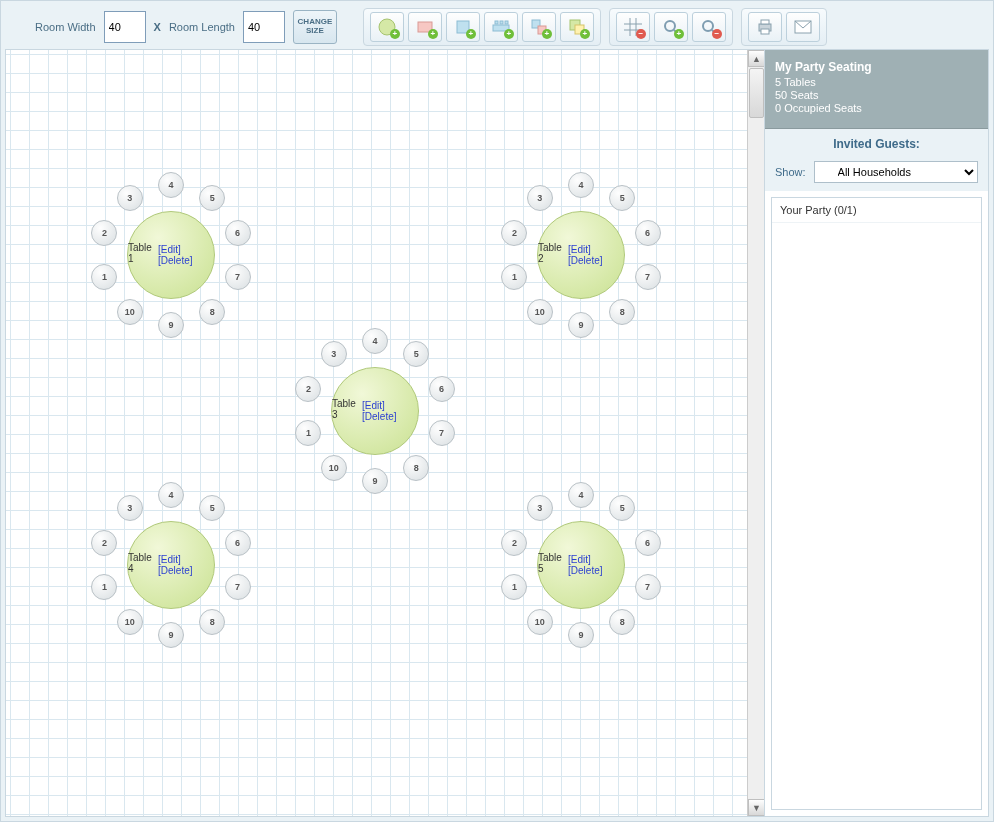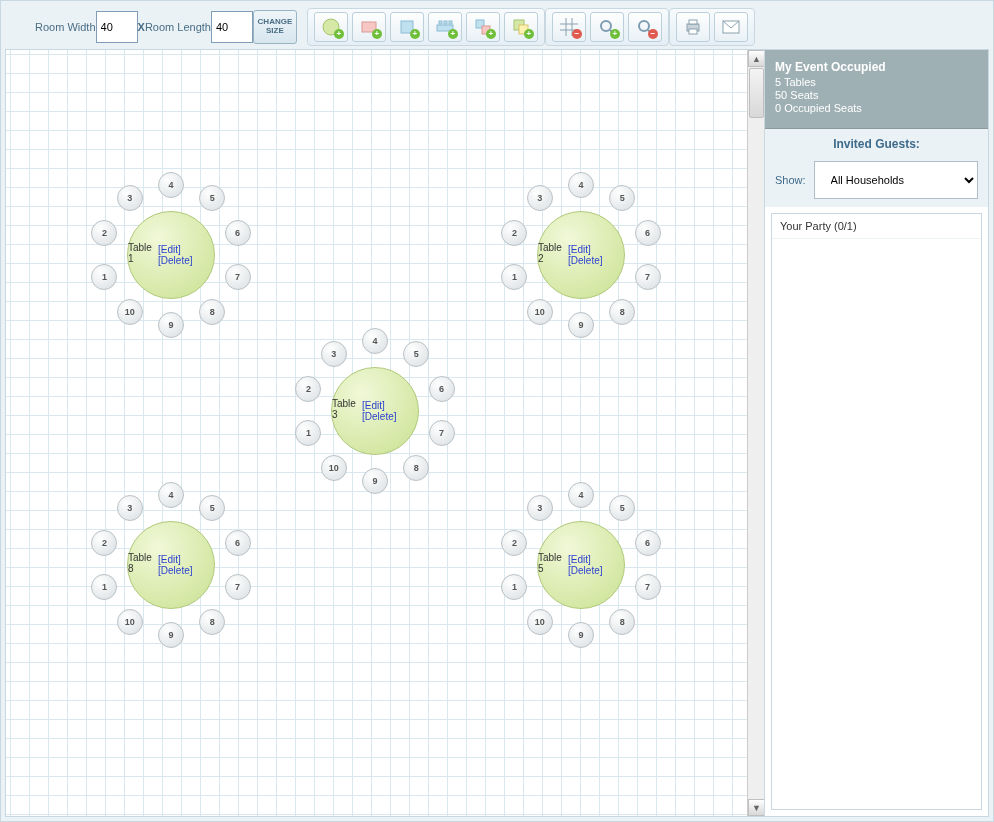--- a/index.html
+++ b/index.html
@@ -17,21 +17,21 @@
     background: #eaf2f6;
     display: flex;
     flex-direction: column;
     padding: 4px;
   }
   
   .toolbar {
     height: 44px;
     display: flex;
     align-items: center;
-    gap: 0;
+    gap: 8px;
     padding: 4px 30px 4px 30px;
   }
   .room-label { color: #4a6e85; }
   .room-input {
     width: 42px;
     height: 20px;
     border: 1px solid #7f9db9;
     background: #fff;
     padding: 15px 4px;
     font-size: 11px;
@@ -185,25 +185,25 @@
   }
   .show-row {
     background:#eaf2f6;
     display:flex; align-items:center;
     padding:4px 10px 8px;
     gap:8px;
   }
   .show-row .label { color:#3f6b8a; font-weight:normal; }
   .show-row select {
     flex:1;
-    height:38px;
+    height:22px;
     border:1px solid #aebfca;
     background:#fff;
     font-size:11px;
-    padding:2px 12px;
+    padding:2px 19px;
   }
   .guest-list {
     flex:1;
     background:#fff;
     margin:6px;
     border:1px solid #c9d7e0;
     overflow:auto;
   }
   .guest-list .item {
     padding:6px 8px;
@@ -365,21 +365,21 @@
             <div class="seat" style="left: 72px; top: 2px;">4</div>
             <div class="seat" style="left: 113.145px; top: 15.3688px;">5</div>
             <div class="seat" style="left: 138.574px; top: 50.3688px;">6</div>
             <div class="seat" style="left: 138.574px; top: 93.6312px;">7</div>
             <div class="seat" style="left: 113.145px; top: 128.631px;">8</div>
             <div class="seat" style="left: 72px; top: 142px;">9</div>
             <div class="seat" style="left: 30.855px; top: 128.631px;">10</div>
           </div>
           <div class="table" style="left: 80px; top: 430px;">
             <div class="top">
-              <div class="name">Table 8</div>
+              <div class="name">Table 4</div>
               <div class="links"><a>[Edit]</a> <a>[Delete]</a></div>
             </div>
             <div class="seat" style="left: 5.42604px; top: 93.6312px;">1</div>
             <div class="seat" style="left: 5.42604px; top: 50.3688px;">2</div>
             <div class="seat" style="left: 30.855px; top: 15.3688px;">3</div>
             <div class="seat" style="left: 72px; top: 2px;">4</div>
             <div class="seat" style="left: 113.145px; top: 15.3688px;">5</div>
             <div class="seat" style="left: 138.574px; top: 50.3688px;">6</div>
             <div class="seat" style="left: 138.574px; top: 93.6312px;">7</div>
             <div class="seat" style="left: 113.145px; top: 128.631px;">8</div>
@@ -405,21 +405,21 @@
         </div>
       <div class="canvas-scrollbar">
         <div class="up">▲</div>
         <div class="thumb"></div>
         <div class="down">▼</div>
       </div>
     </div>
 
     <div class="right-panel">
       <div class="summary">
-        <div class="title">My Event Occupied</div>
+        <div class="title">My Party Seating</div>
         <div class="line">5 Tables</div>
         <div class="line">50 Seats</div>
         <div class="line">0 Occupied Seats</div>
       </div>
       <div class="invited-header">Invited Guests:</div>
       <div class="show-row">
         <span class="label">Show:</span>
         <select>
           <option>All Households</option>
         </select>

